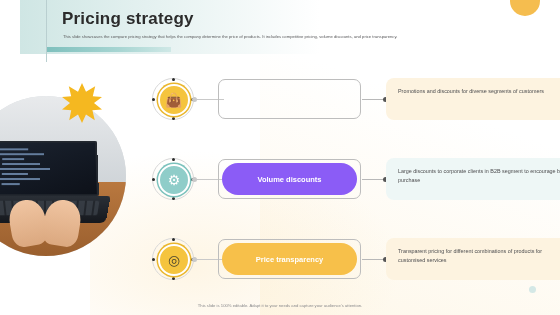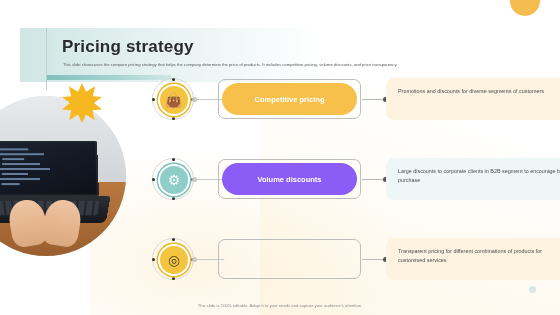--- a/index.html
+++ b/index.html
@@ -23,21 +23,21 @@
     pointer-events:none;
   }
   .bg-warm2 {
     position:absolute; left:90px; bottom:-40px; width:340px; height:220px;
     background:radial-gradient(ellipse at 30% 60%, rgba(253,236,203,.5) 0%, rgba(255,255,255,0) 62%);
     pointer-events:none;
   }
 
   
   .header {
-    position:absolute; left:0; top:0; width:552px; height:54px;margin-top:28px;
+    position:absolute; left:0; top:0; width:552px; height:54px;
   }
   .header-band {
     position:absolute; left:20px; top:0; width:300px; height:54px;
     background:linear-gradient(90deg, #cfe6e4 0%, #e4f1f0 42%, #ffffff 100%);
   }
   .header-vline {
     position:absolute; left:46px; top:0; width:1px; height:62px;
     background:#b9cfd0;
   }
   .page-title {
@@ -233,21 +233,20 @@
       <span class="ring-dot rd1"></span>
       <span class="ring-dot rd2"></span>
       <span class="ring-dot rd3"></span>
       <span class="ring-dot rd4"></span>
       <div class="icon-disc amber">
         <div class="icon-glyph">👜</div>
       </div>
     </div>
     <div class="connector"></div>
     <div class="pill-frame"></div>
-    <div class="pill amber">Competitive pricing</div>
     <div class="connector2"></div>
     <div class="desc amber">Promotions and discounts for diverse segments of customers</div>
   </div>
 
   <div class="row r2" style="width:430px;">
     <div class="icon-ring">
       <span class="ring-dot rd1"></span>
       <span class="ring-dot rd2"></span>
       <span class="ring-dot rd3"></span>
       <span class="ring-dot rd4"></span>
@@ -267,20 +266,21 @@
       <span class="ring-dot rd1"></span>
       <span class="ring-dot rd2"></span>
       <span class="ring-dot rd3"></span>
       <span class="ring-dot rd4"></span>
       <div class="icon-disc amber">
         <div class="icon-glyph">◎</div>
       </div>
     </div>
     <div class="connector"></div>
     <div class="pill-frame"></div>
+    <div class="pill amber">Price transparency</div>
     <div class="connector2"></div>
     <div class="desc amber">Transparent pricing for different combinations of products for customised services</div>
   </div>
 
   <div class="dot-small"></div>
 
   <div class="footer">This slide is 100% editable. Adapt it to your needs and capture your audience's attention.</div>
 </div>
 
 </body></html>

